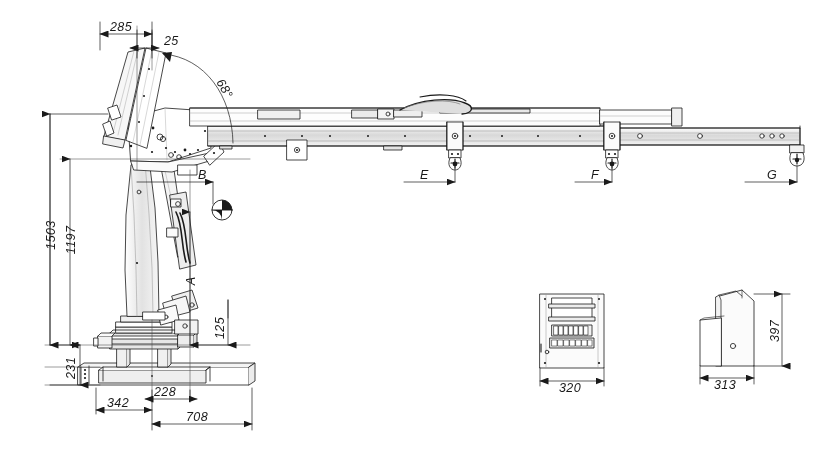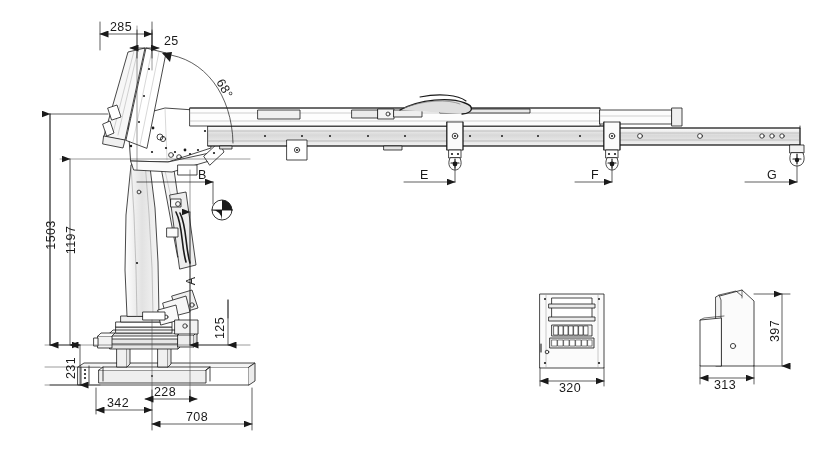--- a/index.html
+++ b/index.html
@@ -12,20 +12,21 @@
     width: 816px;
     height: 455px;
     overflow: hidden;
     font-family: "Liberation Sans", sans-serif;
   }
   #sheet {
     position: relative;
     width: 816px;
     height: 337px;
     background: #fff;
+    font-style: italic;
   }
   #sheet svg {
     display: block;
     position: absolute;
     top: 0;
     left: 0;
   }
   .dim-text {
     font-family: "Liberation Sans", sans-serif;
     font-size: 12.5px;

